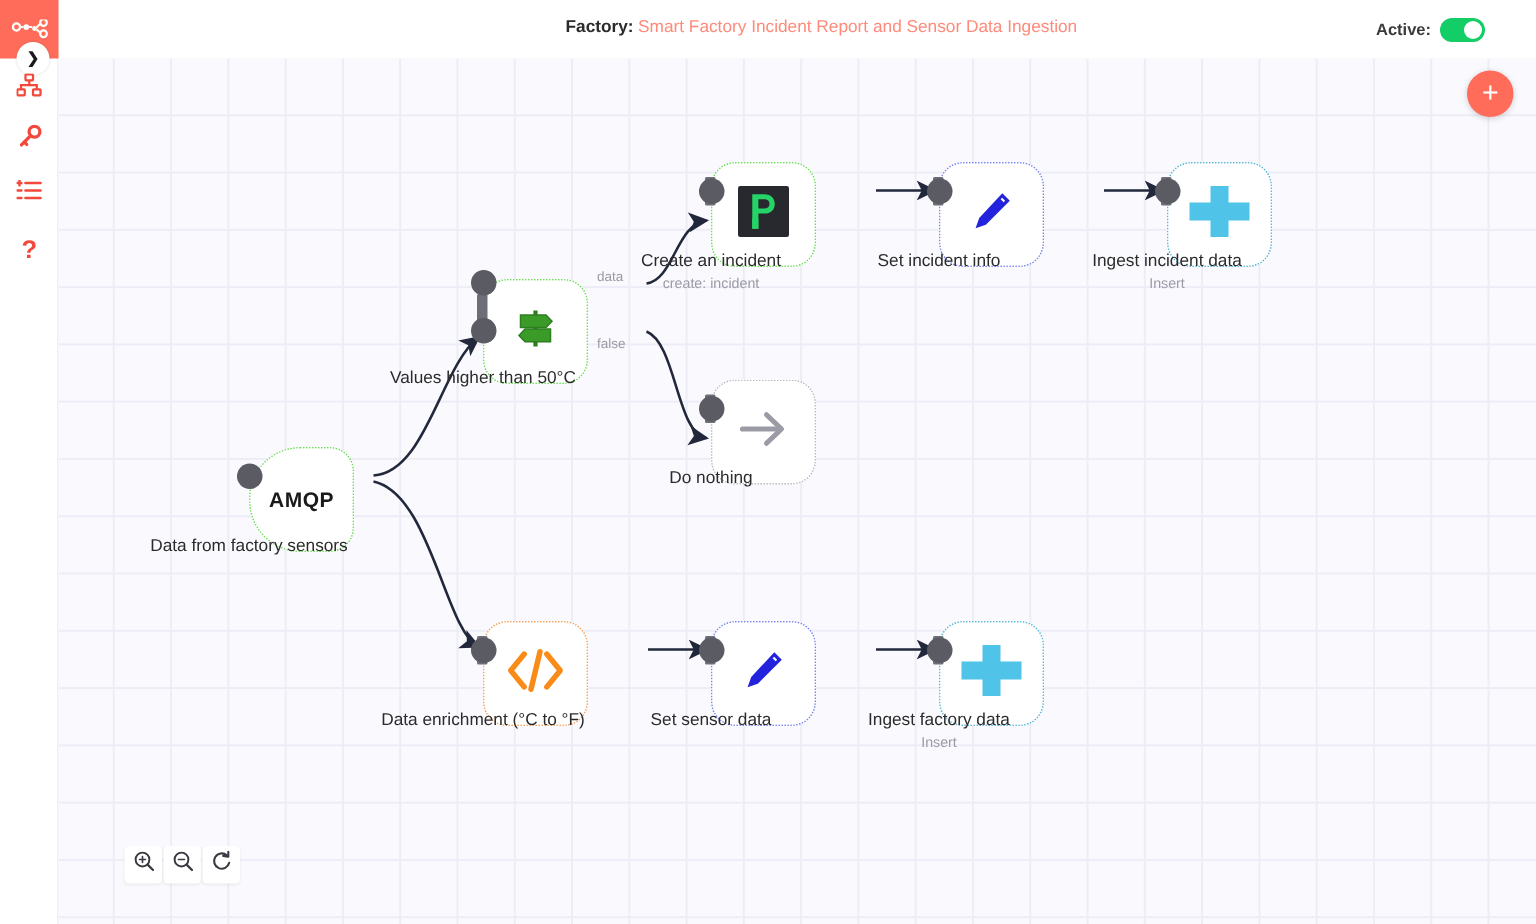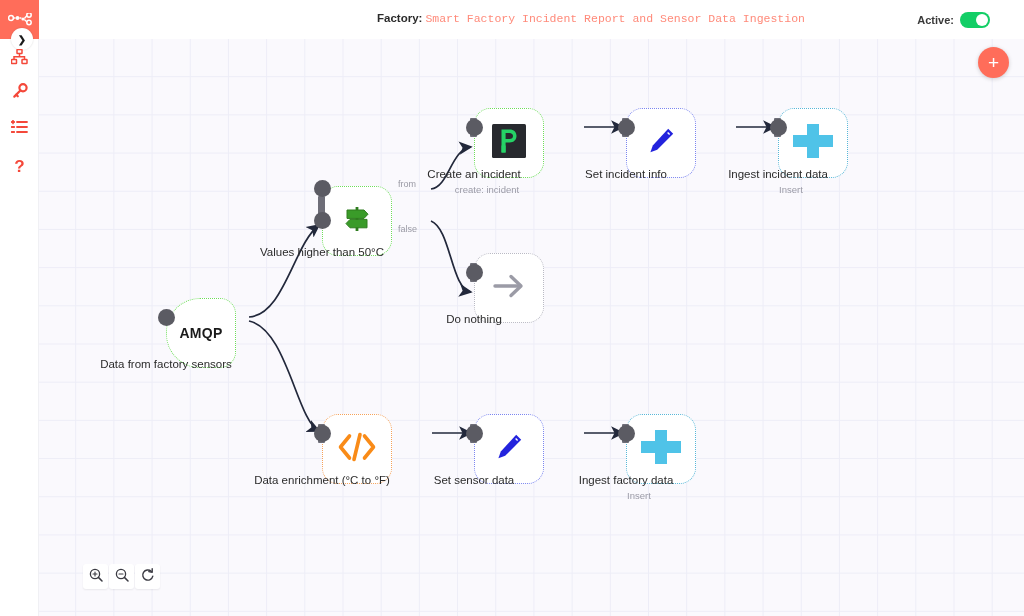--- a/index.html
+++ b/index.html
@@ -50,21 +50,21 @@
     width: 985px; height: 39px;
     background: #ffffff;
     display: flex; align-items: center;
     z-index: 20;
   }
   #wf-title-wrap {
     position: absolute; left: 338px; top: 12px;
     font-size: 11.5px; white-space: nowrap;
   }
   #wf-label { color: #2b2b2b; font-weight: 600; }
-  #wf-name { color: #ff8a7a; margin-left: 3px; font-family: Liberation Mono, monospace; }
+  #wf-name { color: #ff8a7a; margin-left: 3px; }
   #active-wrap {
     position: absolute; right: 34px; top: 12px;
     display: flex; align-items: center; gap: 6px;
   }
   #active-label { font-size: 11px; color: #3a3a3a; font-weight: 600; }
   .toggle {
     width: 30px; height: 16px; border-radius: 9px;
     background: #13ce66; position: relative;
   }
   .toggle .knob {
@@ -123,21 +123,21 @@
   .node-label {
     position: absolute; top: 76px; left: 50%;
     transform: translateX(-50%);
     font-size: 11.5px; color: #2b2b2b;
     white-space: nowrap; text-align: center;
   }
   .node-sub {
     position: absolute; top: 92px; left: 50%;
     transform: translateX(-50%);
     font-size: 9.5px; color: #9b9ba6;
-    white-space: nowrap; text-align: center; margin-left: 13px;
+    white-space: nowrap; text-align: center;
   }
   .port-out {
     position: absolute; width: 17px; height: 17px;
     border-radius: 50%; background: #5b5b63;
     right: -8.5px; top: 26.5px;
   }
   .port-out.o-true  { right: -8.5px; top: 10px; }
   .port-out.o-false { right: -8.5px; top: 42px; }
   .port-in {
     position: absolute; width: 7px; height: 19px;
@@ -294,21 +294,21 @@
           <svg width="30" height="30" viewBox="0 0 30 30">
             <rect x="13.6" y="3" width="2.8" height="24" fill="#2e7d1f"></rect>
             <path d="M5 6 H22 L26 10.2 L22 14.4 H5 Z" fill="#3a9b29" stroke="#2e7d1f" stroke-width="1"></path>
             <path d="M25 15.4 H8 L4 19.6 L8 23.8 H25 Z" fill="#3a9b29" stroke="#2e7d1f" stroke-width="1"></path>
           </svg>
         </span>
       </div>
       <div class="port-in"></div>
       <div class="port-out o-true"></div>
       <div class="port-out o-false"></div>
-      <div class="branch-lbl" style="left:76px; top:9px;">from</div>
+      <div class="branch-lbl" style="left:76px; top:9px;">data</div>
       <div class="branch-lbl" style="left:76px; top:54px;">false</div>
       <div class="node-label">Values higher than 50°C</div>
     </div>
 
     <div class="node" style="left:435px; top:53px;">
       <div class="node-box green">
         <span>
           <svg width="34" height="34" viewBox="0 0 34 34">
             <rect x="0" y="0" width="34" height="34" rx="1.5" fill="#27292e"></rect>
             <path d="M9.5 5.5 H17.5 C22 5.5 24.5 8.2 24.5 12 C24.5 15.8 22 18.4 17.5 18.4 H13.6 V15 H17.3 C19.8 15 21 13.8 21 12 C21 10.2 19.8 8.9 17.3 8.9 H13.6 V28.5 H9.5 Z" fill="#25d366"></path>

